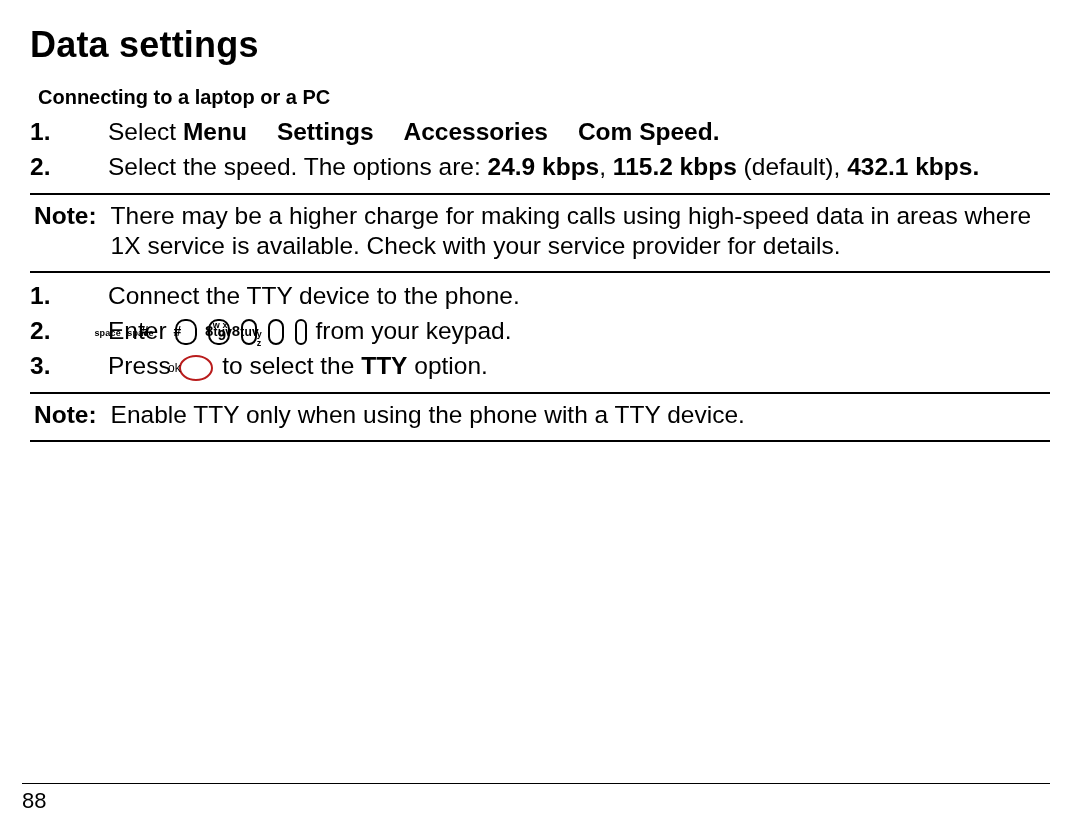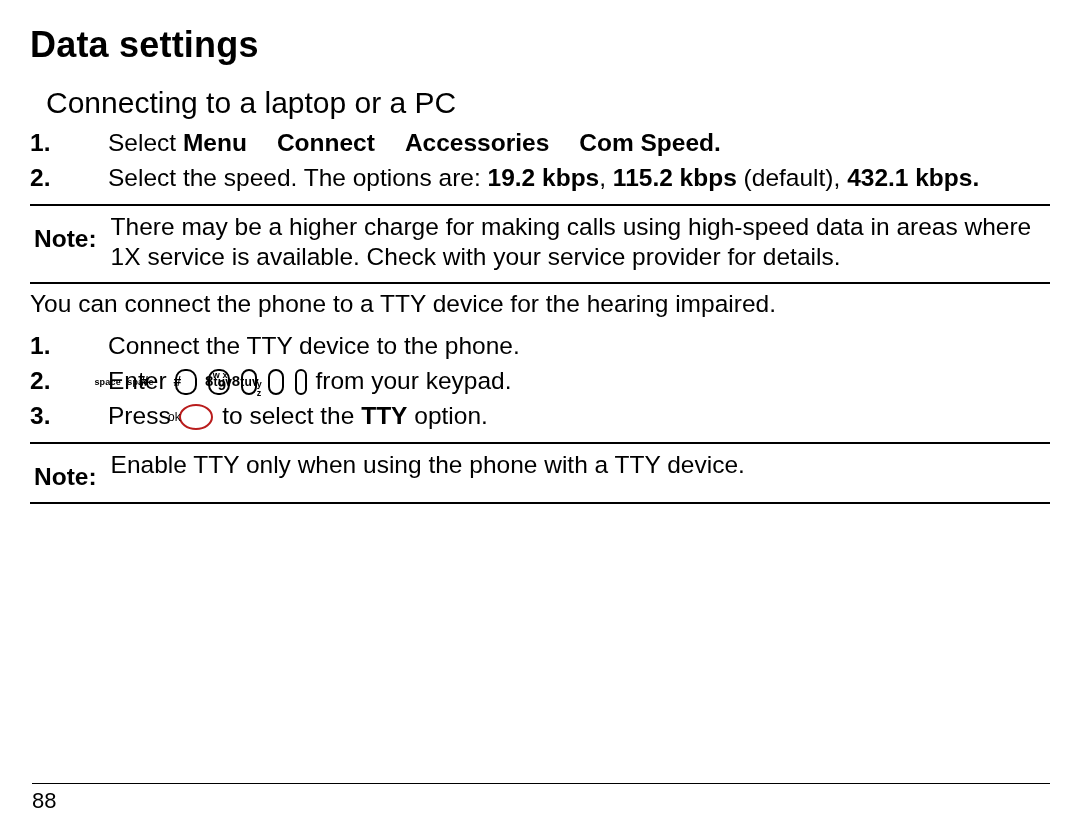--- a/index.html
+++ b/index.html
@@ -16,23 +16,23 @@
     padding: 24px 30px 32px 30px;
     position: relative;
   }
   h1.title {
     font-size: 36px;
     font-weight: 700;
     margin: 0 0 16px 0;
     letter-spacing: 0.2px;
   }
   h2.subhead {
-    font-size: 30px;
-    font-weight: 400;
-    margin: 20px 0 6px 16px;
+    font-size: 20px;
+    font-weight: 700;
+    margin: 20px 0 6px 8px;
   }
   p.body {
     font-size: 24.5px;
     line-height: 1.18;
     margin: 0 0 10px 0;
   }
   ol.steps {
     list-style: none;
     padding: 0;
     margin: 4px 0 0 44px;
@@ -59,21 +59,21 @@
   }
 
   .note-block {
     display: flex;
     gap: 14px;
     font-size: 24.5px;
     line-height: 1.22;
     margin-left: 4px;
     margin-top: 2px;
   }
-  .note-block .label { font-weight: 700; white-space: nowrap; margin-top: 12px; }
+  .note-block .label { font-weight: 700; white-space: nowrap; }
   .note-block .text { flex: 1; }
 
   .key {
     display: inline-block;
     border: 2px solid #000;
     border-radius: 10px;
     padding: 0 6px;
     font-size: 15px;
     font-weight: 700;
     background: #fff;
@@ -106,21 +106,21 @@
     font-size: 12px;
     font-weight: 400;
     text-align: center;
     display: inline-flex;
     align-items: center;
     justify-content: center;
   }
 
   .footer {
     position: absolute;
-    left: 32px;
+    left: 22px;
     right: 30px;
     bottom: 20px;
   }
   .footer .rule-ft {
     border: none;
     border-top: 1.5px solid #000;
     margin: 0 0 4px 0;
   }
   .footer .row {
     display: flex;
@@ -132,35 +132,34 @@
 <body>
 
 <div class="page">
 
   <h1 class="title">Data settings</h1>
 
   <h2 class="subhead">Connecting to a laptop or a PC</h2>
 
   <ol class="steps">
     <li>
-      <span class="num">1.</span><span>Select </span><span class="menu-path"><b>Menu</b><span class="gap"></span><b>Connect</b><span class="gap"></span><b>Accessories</b><span class="gap"></span><b>Com Speed</b></span><b>.</b>
+      <span class="num">1.</span><span>Select </span><span class="menu-path"><b>Menu</b><span class="gap"></span><b>Settings</b><span class="gap"></span><b>Accessories</b><span class="gap"></span><b>Com Speed</b></span><b>.</b>
     </li>
     <li>
-      <span class="num">2.</span><span>Select the speed. The options are: </span><b>19.2 kbps</b><span>, </span><b>115.2 kbps</b><span> (default), </span><b>432.1 kbps</b><b>.</b>
+      <span class="num">2.</span><span>Select the speed. The options are: </span><b>24.9 kbps</b><span>, </span><b>115.2 kbps</b><span> (default), </span><b>432.1 kbps</b><b>.</b>
     </li>
   </ol>
 
   <hr class="rule">
   <div class="note-block">
     <span class="label">Note:</span>
     <span class="text">There may be a higher charge for making calls using high-speed data in areas where 1X service is available. Check with your service provider for details.</span>
   </div>
   <hr class="rule">
 
-  <p class="body">You can connect the phone to a TTY device for the hearing impaired.</p>
 
   <ol class="steps">
     <li>
       <span class="num">1.</span><span>Connect the TTY device to the phone.</span>
     </li>
     <li>
       <span class="num">2.</span><span>Enter </span>
       <span class="key key-space wide"><span class="sp">space</span><span class="hash">#</span></span>
       <span class="key key-space wide"><span class="sp">space</span><span class="hash">#</span></span>
       <span class="key key-8"><span class="d">8</span><span class="letters">tuv</span></span>

